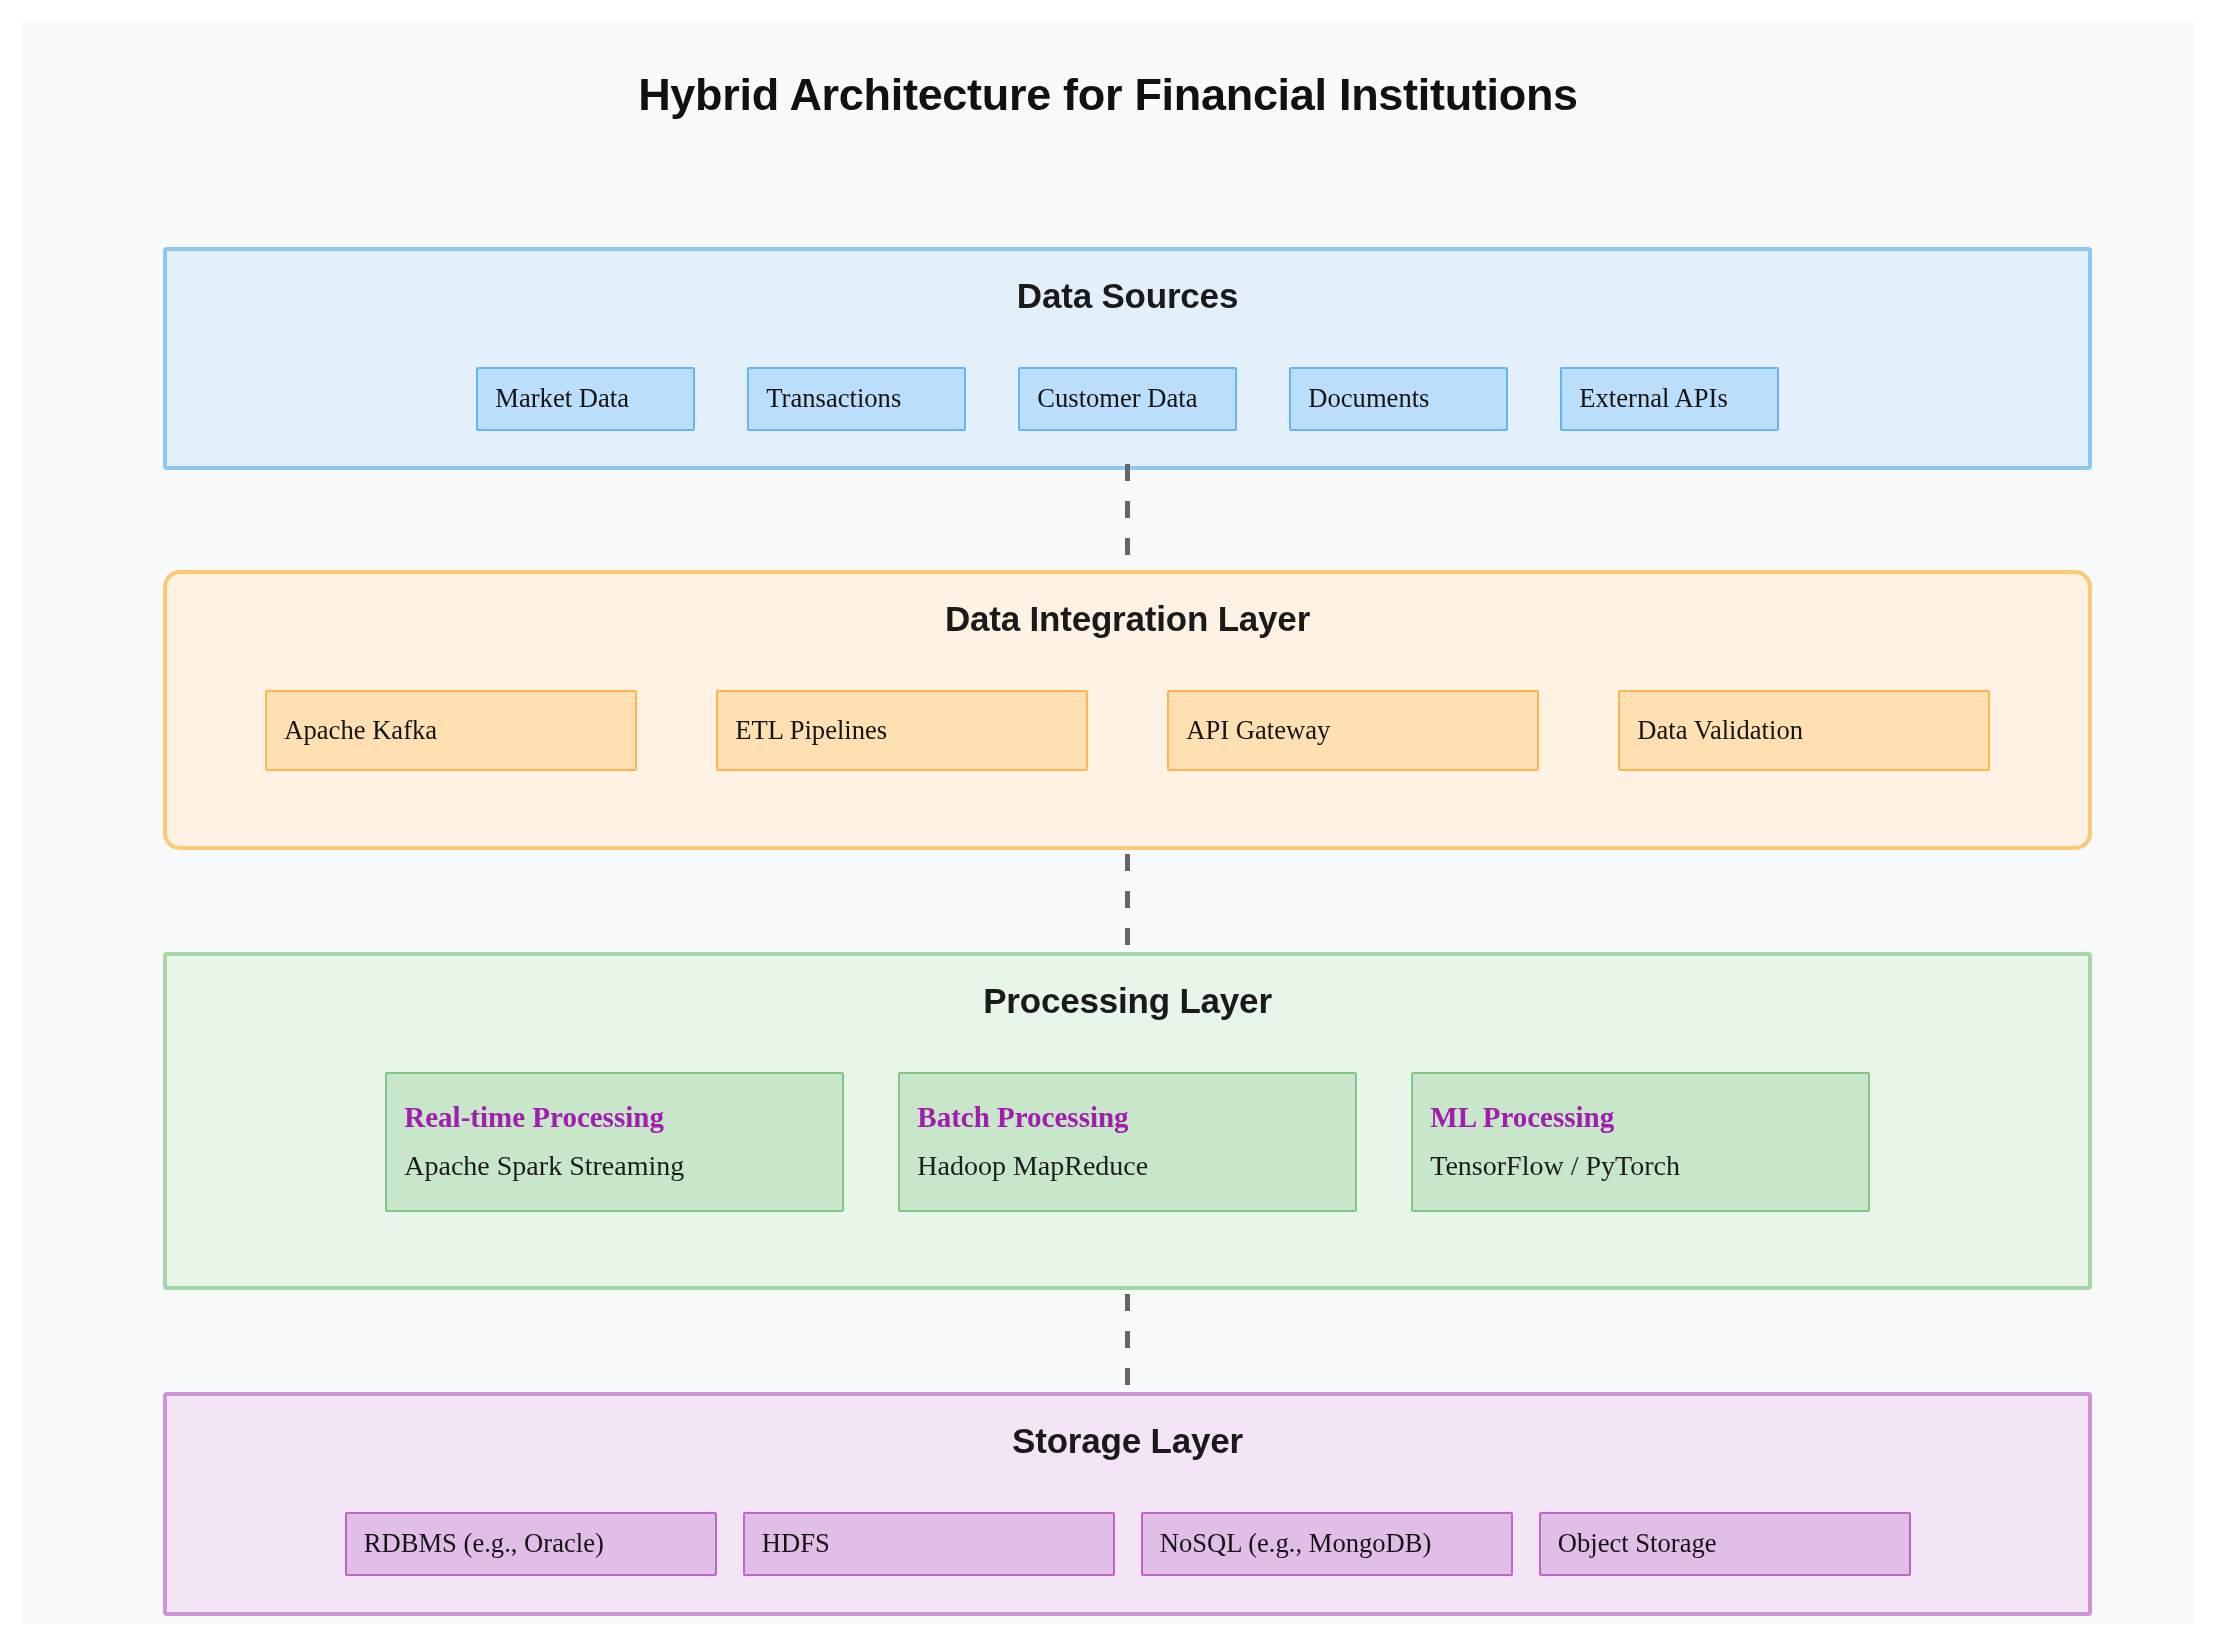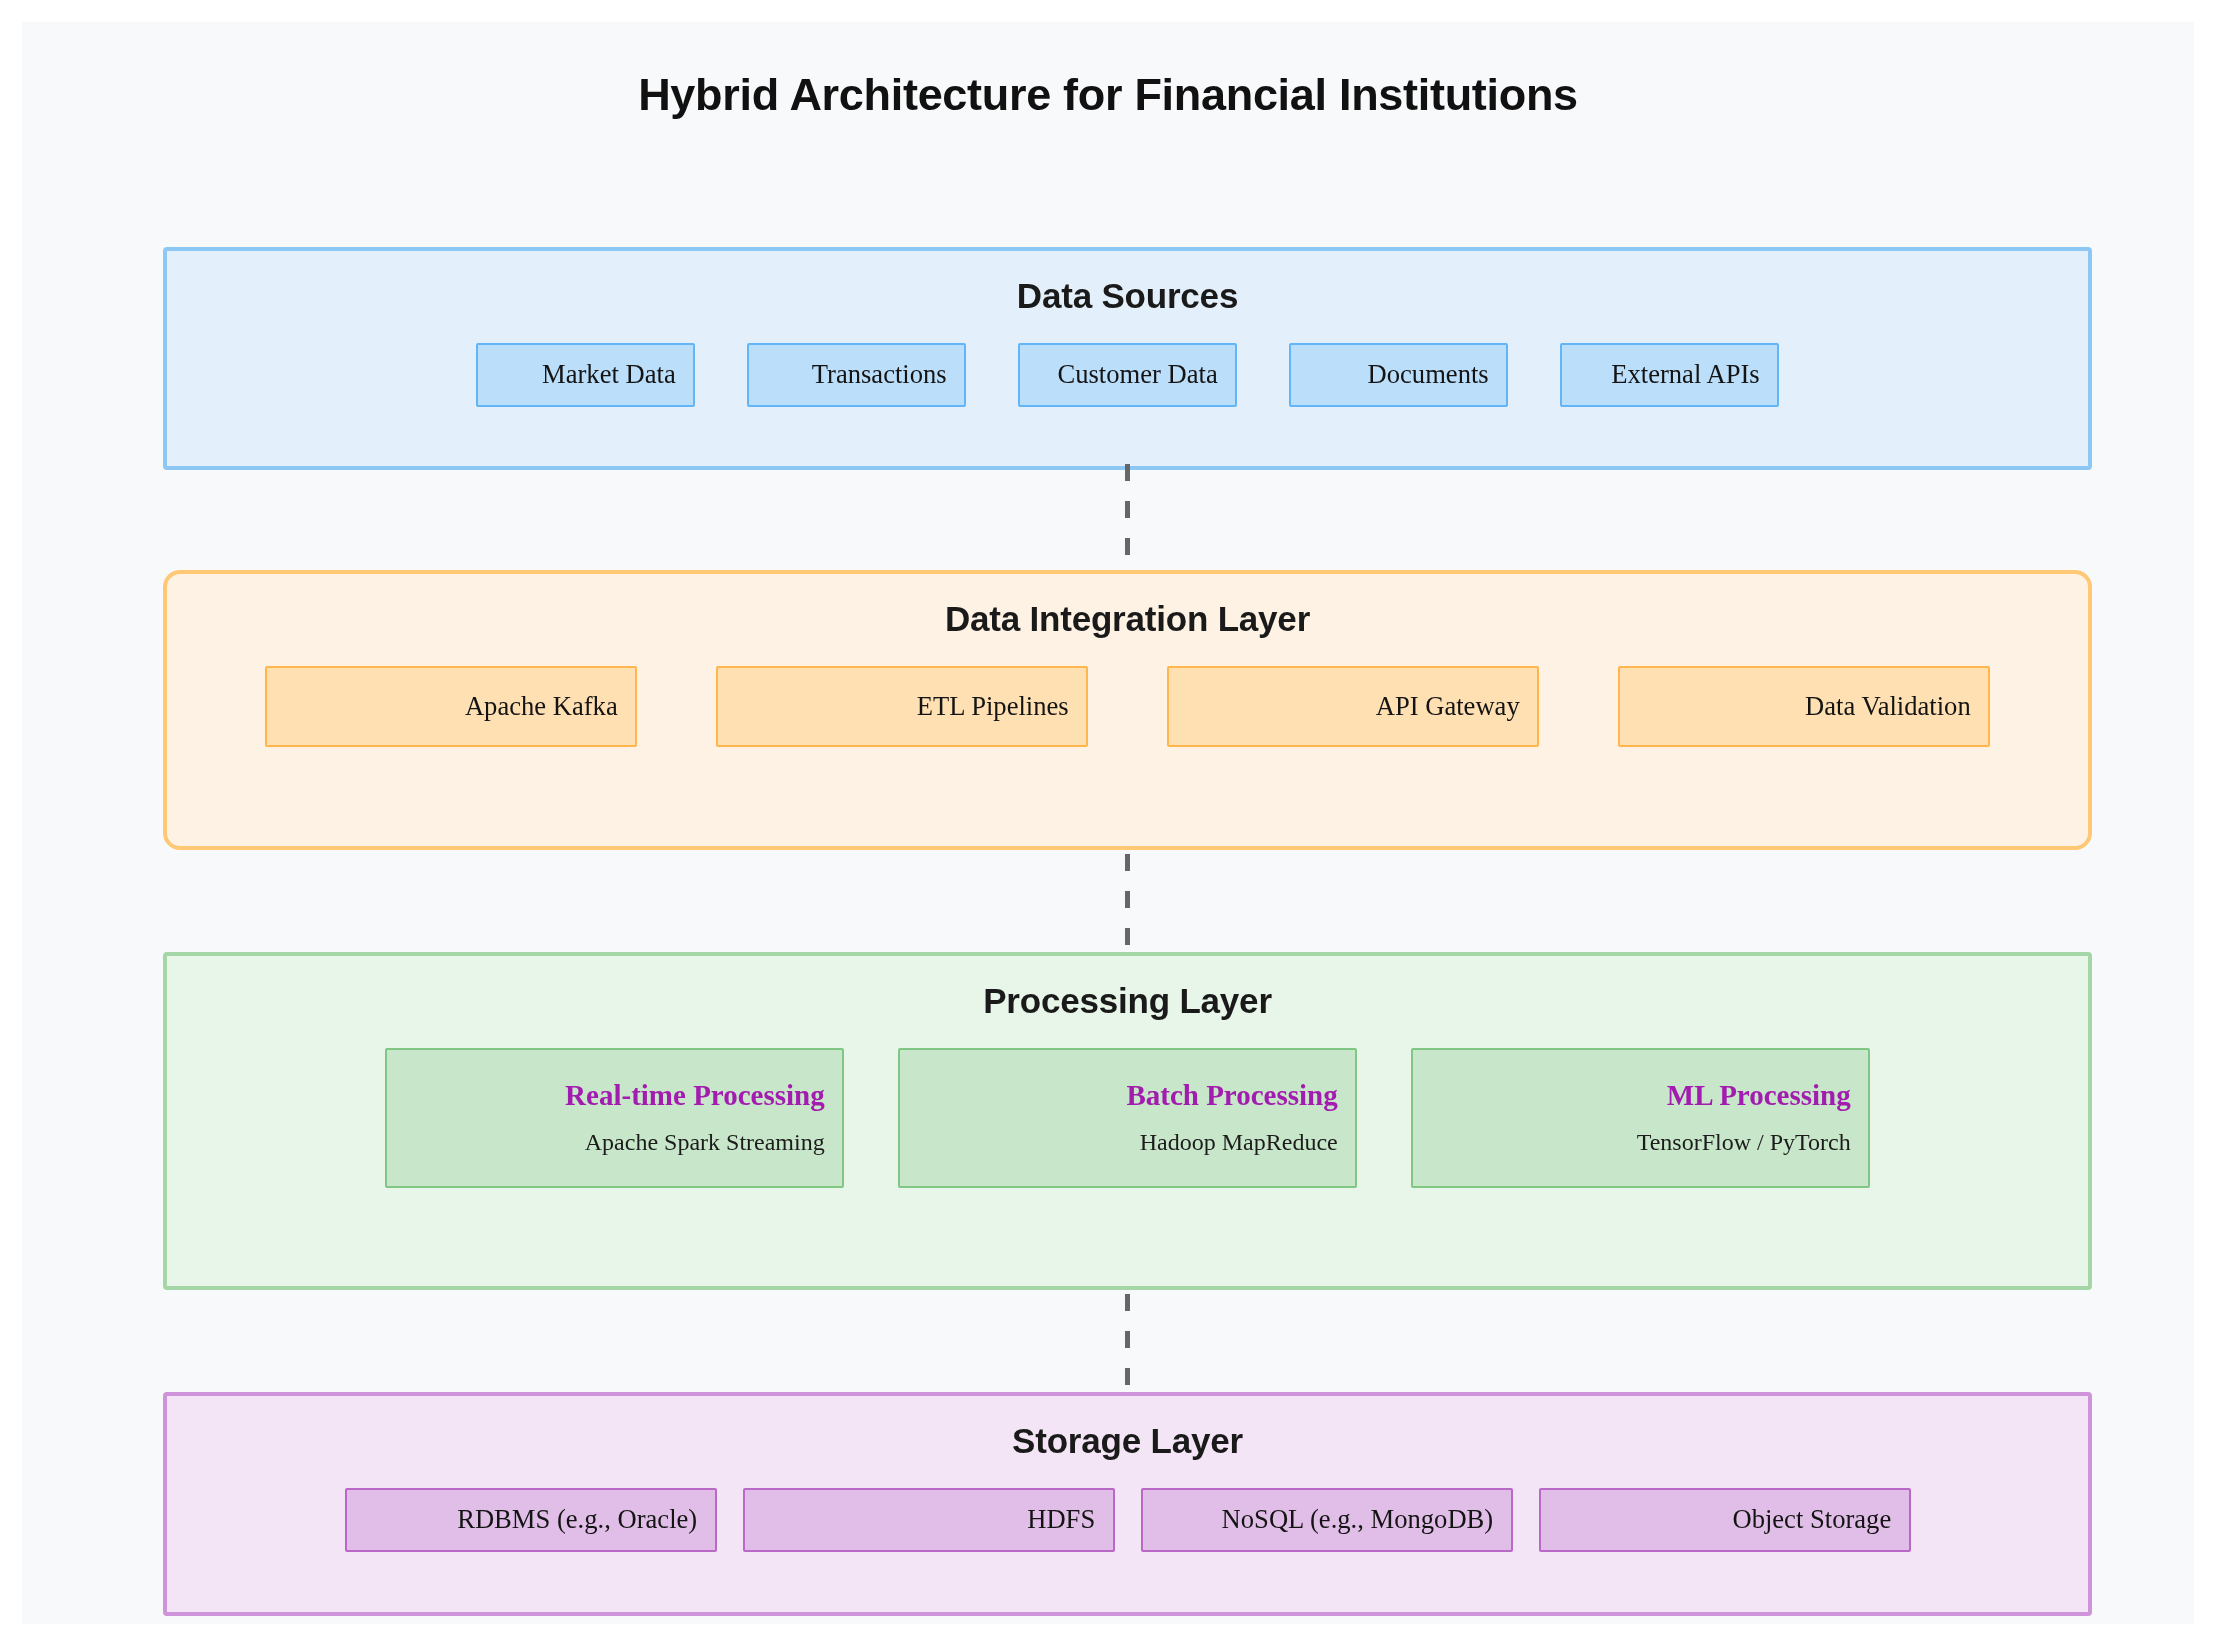--- a/index.html
+++ b/index.html
@@ -62,28 +62,29 @@
     margin-top: 26.6px;
     padding: 0 73px;
   }
   .node {
     box-sizing: border-box;
     border-width: 2.7px;
     border-style: solid;
     border-radius: 2px;
     display: flex;
     flex-direction: column;
-    align-items: flex-end;
+    align-items: flex-start;
     justify-content: center;
     font-family: "Liberation Serif", serif;
     font-size: 26.6px;
     color: #141414;
     text-align: center;
     padding: 0 17.3px;
     white-space: nowrap;
+    margin-top: 24px;
   }
 
   
   #layer-data-sources {
     top: 225px;
     height: 223px;
     background: #e3f0fb;
     border-color: #8dc8f4;
   }
   #layer-data-sources .node {
@@ -128,21 +129,21 @@
   .node-title {
     font-family: "Liberation Serif", serif;
     font-weight: bold;
     font-size: 29px;
     color: #a21caf;
     line-height: 1.1;
   }
   .node-subtitle {
     font-family: "Liberation Serif", serif;
     font-weight: normal;
-    font-size: 24px;
+    font-size: 28px;
     color: #1c1c1c;
     margin-top: 17.3px;
     line-height: 1.1;
   }
 
   
   #layer-storage {
     top: 1370px;
     height: 224px;
     background: #f3e5f5;

